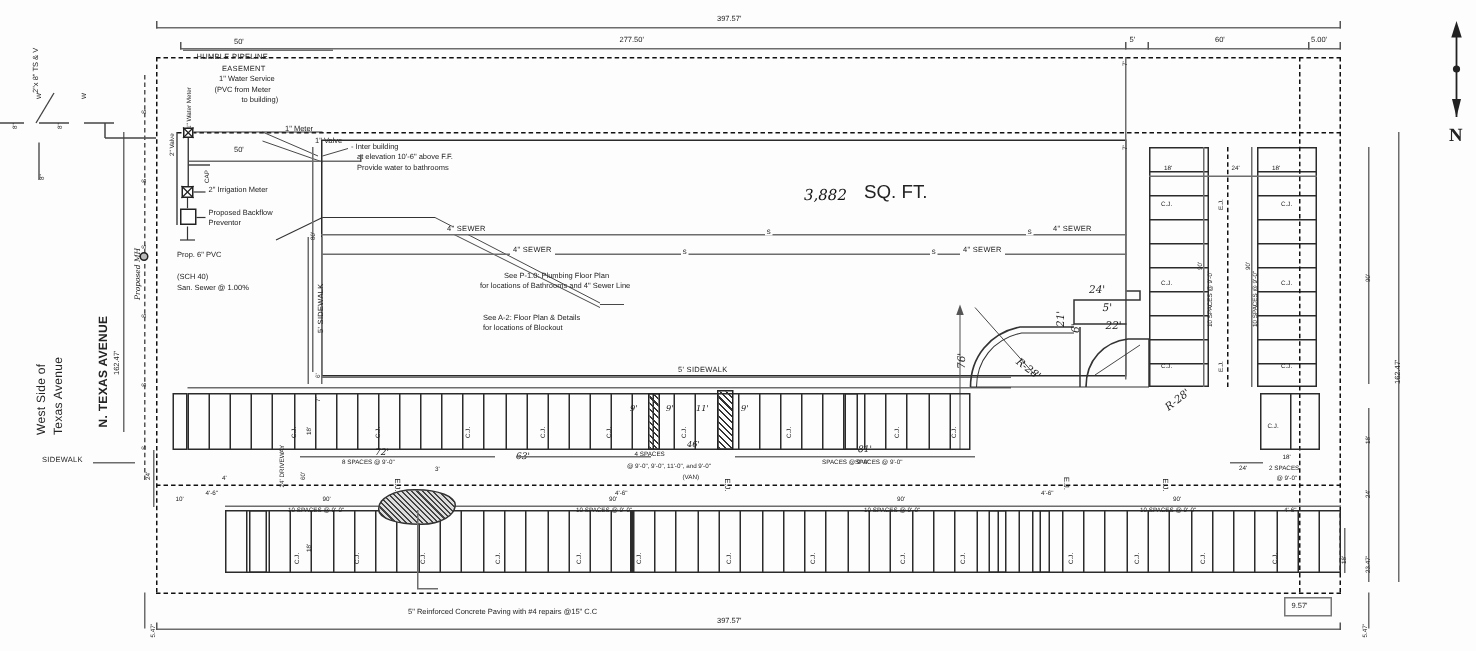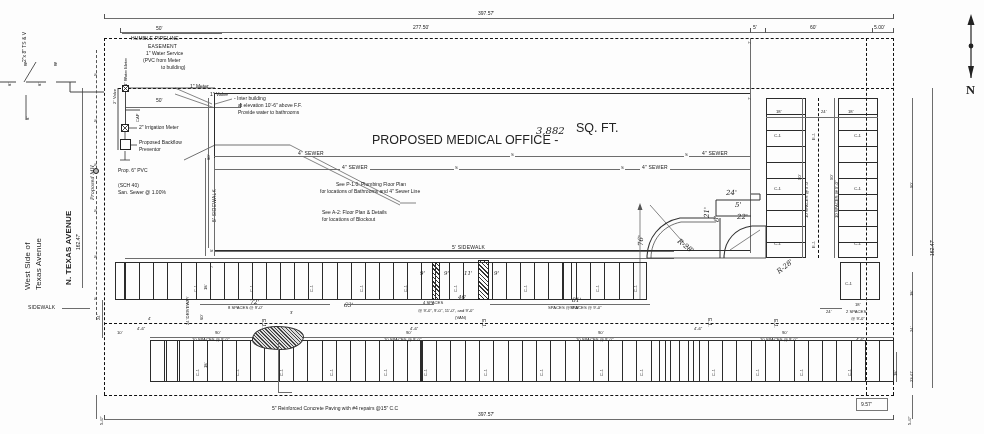--- a/index.html
+++ b/index.html
@@ -168,21 +168,20 @@
   </svg>
   <div class="t f5" style="left:139px;top:125px;">2" Irrigation Meter</div>
   <div class="sq" style="left:120px;top:139px;width:11px;height:11px;"></div>
   <div class="t f5" style="left:139px;top:140px;">Proposed Backflow</div>
   <div class="t f5" style="left:139px;top:147px;">Preventor</div>
   <div class="t f5" style="left:118px;top:168px;">Prop. 6" PVC</div>
   <div class="t f5" style="left:118px;top:183px;">(SCH 40)</div>
   <div class="t f5" style="left:118px;top:190px;">San. Sewer @ 1.00%</div>
 
   <div class="box" style="left:214px;top:93px;width:537px;height:158px;border-width:1.1px;"></div>
-  <div class="t f13" style="left:372px;top:134px;font-family:'Liberation Sans',sans-serif;">PROPOSED MEDICAL OFFICE -</div>
   <div class="t handbig" style="left:536px;top:126px;">3,882</div>
   <div class="t f13" style="left:576px;top:122px;">SQ. FT.</div>
 
   <div class="ln h thin" style="left:214px;top:156px;width:537px;"></div>
   <div class="ln h thin" style="left:214px;top:169px;width:537px;"></div>
   <div class="t f5 cap" style="left:296px;top:151px;background:#fdfdfd;padding:0 2px;">4" SEWER</div>
   <div class="t f5 cap" style="left:340px;top:165px;background:#fdfdfd;padding:0 2px;">4" SEWER</div>
   <div class="t f5 cap" style="left:700px;top:151px;background:#fdfdfd;padding:0 2px;">4" SEWER</div>
   <div class="t f5 cap" style="left:640px;top:165px;background:#fdfdfd;padding:0 2px;">4" SEWER</div>
   <div class="t f4" style="left:510px;top:153px;background:#fdfdfd;padding:0 1px;">S</div>

